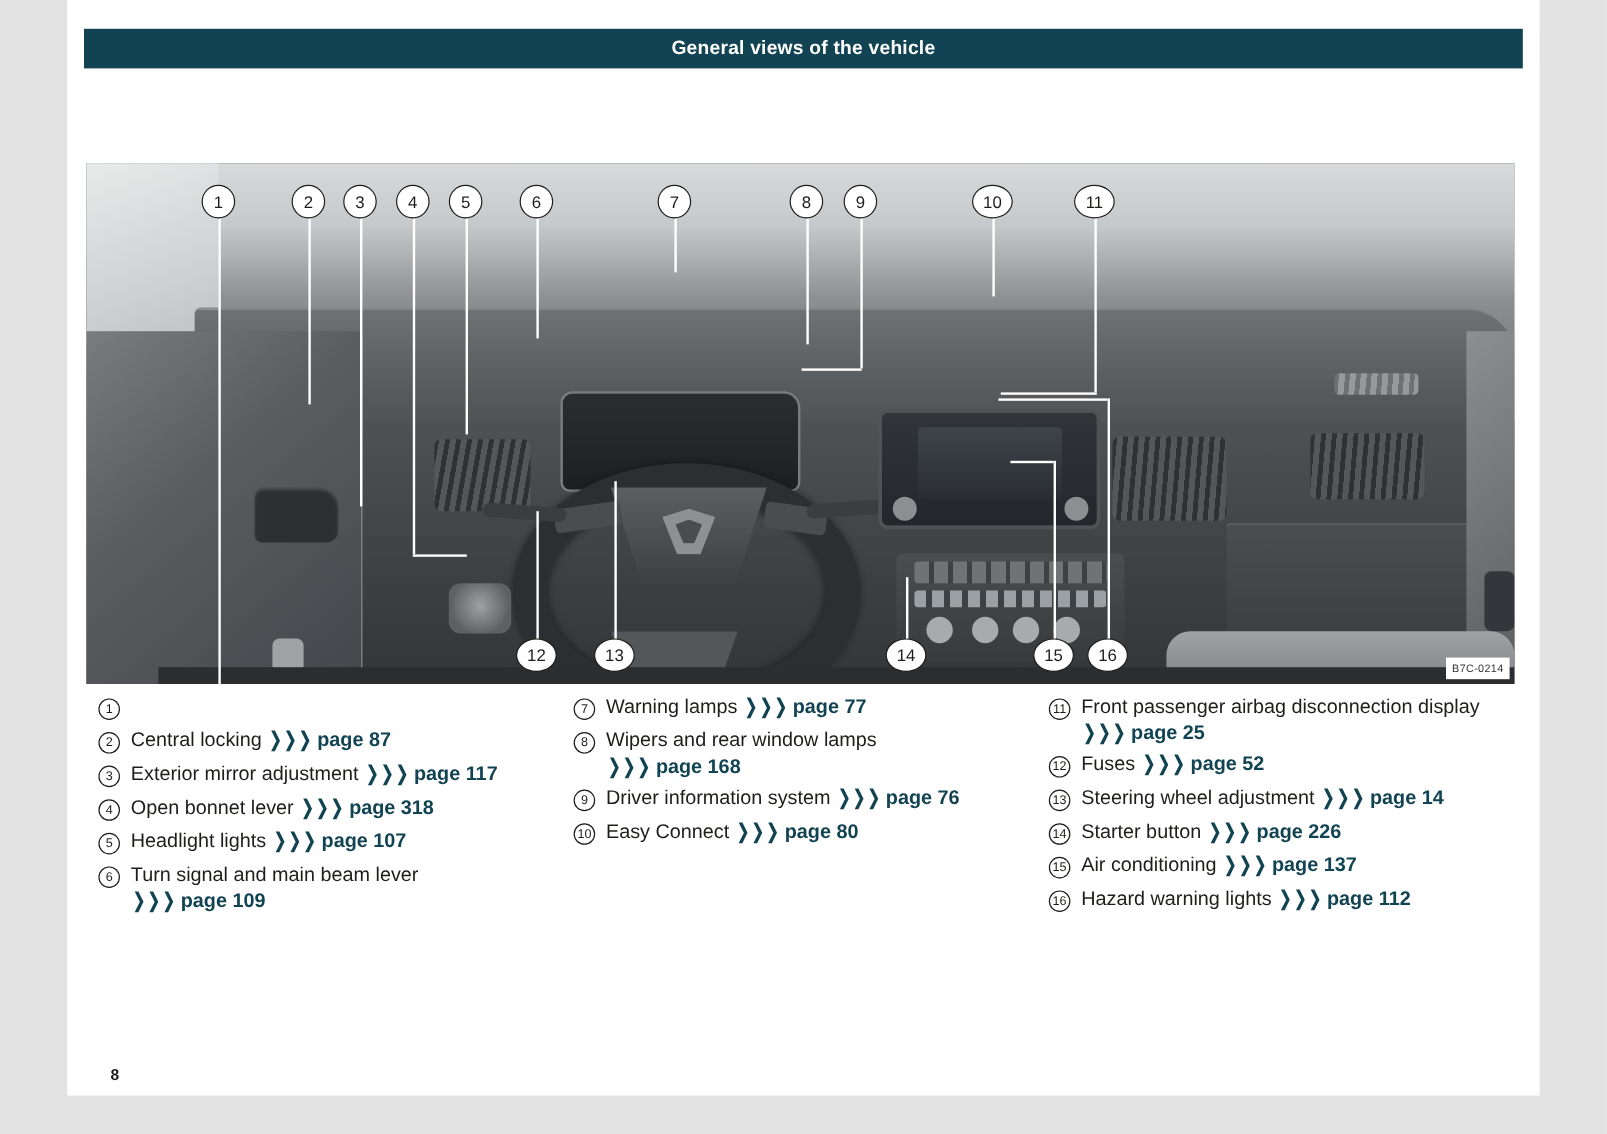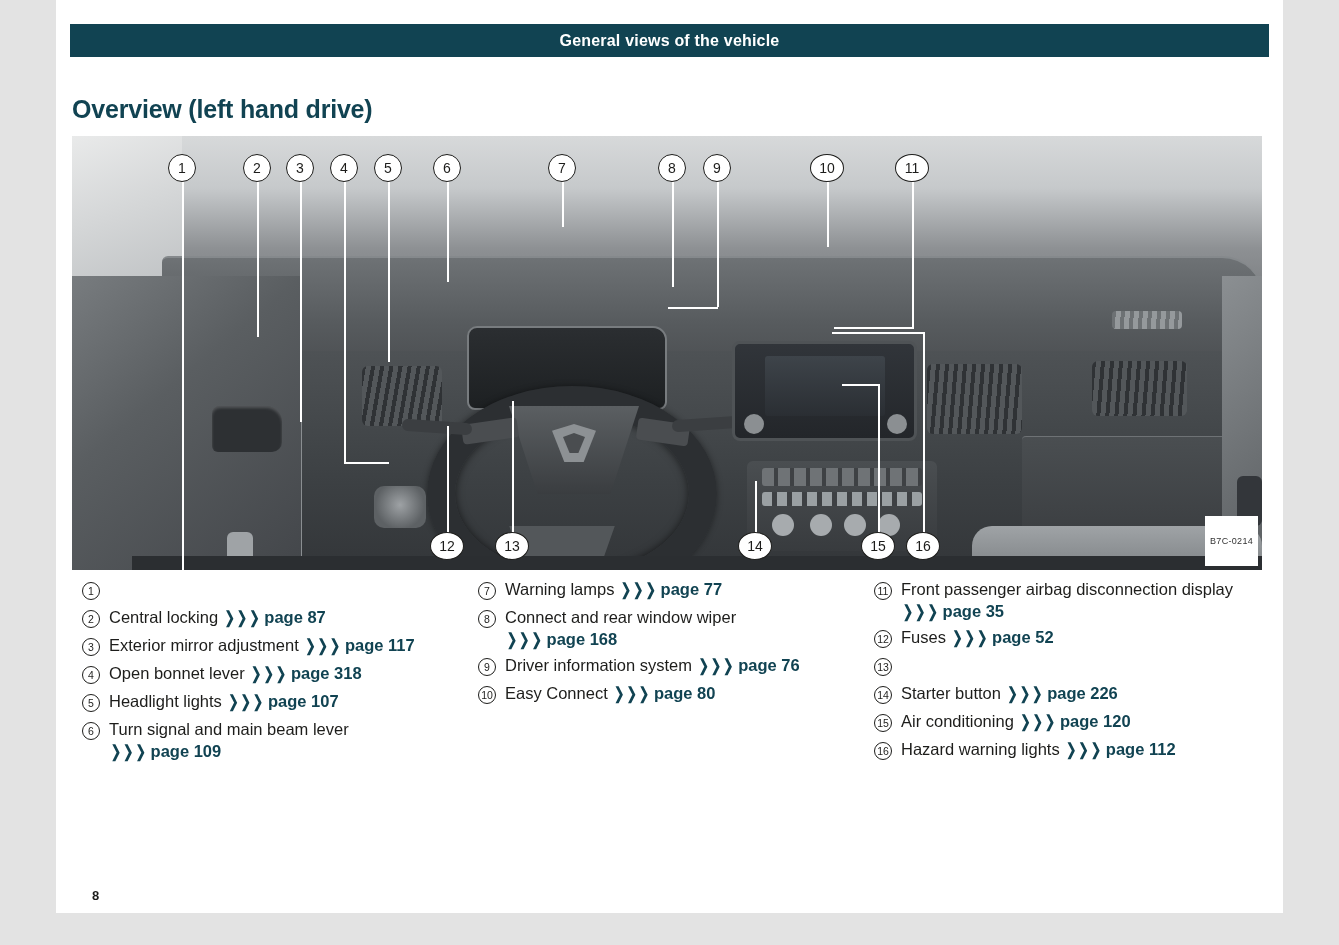--- a/index.html
+++ b/index.html
@@ -205,21 +205,21 @@
     background: linear-gradient(180deg,#9fa3a6,#7b7f82);
     border-radius: 20px 20px 0 0;
   }
   #floor {
     left: 60px; top: 420px; width: 1130px; height: 20px;
     background: #2b2e31;
   }
   #imgcode {
     right: 4px; bottom: 4px;
     background: #ffffff; color: #333;
-    font-size: 9px; padding: 20px 5px;
+    font-size: 9px; padding: 4px 5px;
     font-family: "Liberation Sans", sans-serif;
     letter-spacing: 0.3px;
   }
   
   .callout {
     position: absolute;
     width: 28px; height: 28px;
     border-radius: 50%;
     background: #ffffff;
     border: 1.5px solid #1d1d1b;
@@ -285,21 +285,20 @@
 </style>
 </head>
 <body>
 
 <div id="page">
 
   <div id="header-bar">
     <span>General views of the vehicle</span>
   </div>
 
-  <h1 id="page-title">Overview (left hand drive)</h1>
 
   <div id="figure">
     <div class="ill" id="sky"></div>
     <div class="ill" id="winshield-left"></div>
     <div class="ill" id="dash-top"></div>
     <div class="ill" id="dash-body"></div>
     <div class="ill" id="door-left"></div>
     <div class="ill" id="door-handle"></div>
 
     <div class="ill" id="mirror-knob"></div>
@@ -430,21 +429,21 @@
         <div class="legend-num">7</div>
         <div class="legend-text">
           <span>Warning lamps</span>
           <span class="arrows">❭❭❭</span>
           <span class="ref">page 77</span>
         </div>
       </div>
       <div class="legend-item">
         <div class="legend-num">8</div>
         <div class="legend-text">
-          <span>Connect and rear window wiper</span><br>
+          <span>Wipers and rear window lamps</span><br>
           <span class="arrows">❭❭❭</span>
           <span class="ref">page 168</span>
         </div>
       </div>
       <div class="legend-item">
         <div class="legend-num">9</div>
         <div class="legend-text">
           <span>Driver information system</span>
           <span class="arrows">❭❭❭</span>
           <span class="ref">page 76</span>
@@ -459,48 +458,53 @@
         </div>
       </div>
     </div>
 
     <div class="legend-col c3">
       <div class="legend-item">
         <div class="legend-num">11</div>
         <div class="legend-text">
           <span>Front passenger airbag disconnection display</span>
           <span class="arrows">❭❭❭</span>
-          <span class="ref">page 35</span>
+          <span class="ref">page 25</span>
         </div>
       </div>
       <div class="legend-item">
         <div class="legend-num">12</div>
         <div class="legend-text">
           <span>Fuses</span>
           <span class="arrows">❭❭❭</span>
           <span class="ref">page 52</span>
         </div>
       </div>
       <div class="legend-item">
         <div class="legend-num">13</div>
+        <div class="legend-text">
+          <span>Steering wheel adjustment</span>
+          <span class="arrows">❭❭❭</span>
+          <span class="ref">page 14</span>
+        </div>
       </div>
       <div class="legend-item">
         <div class="legend-num">14</div>
         <div class="legend-text">
           <span>Starter button</span>
           <span class="arrows">❭❭❭</span>
           <span class="ref">page 226</span>
         </div>
       </div>
       <div class="legend-item">
         <div class="legend-num">15</div>
         <div class="legend-text">
           <span>Air conditioning</span>
           <span class="arrows">❭❭❭</span>
-          <span class="ref">page 120</span>
+          <span class="ref">page 137</span>
         </div>
       </div>
       <div class="legend-item">
         <div class="legend-num">16</div>
         <div class="legend-text">
           <span>Hazard warning lights</span>
           <span class="arrows">❭❭❭</span>
           <span class="ref">page 112</span>
         </div>
       </div>

